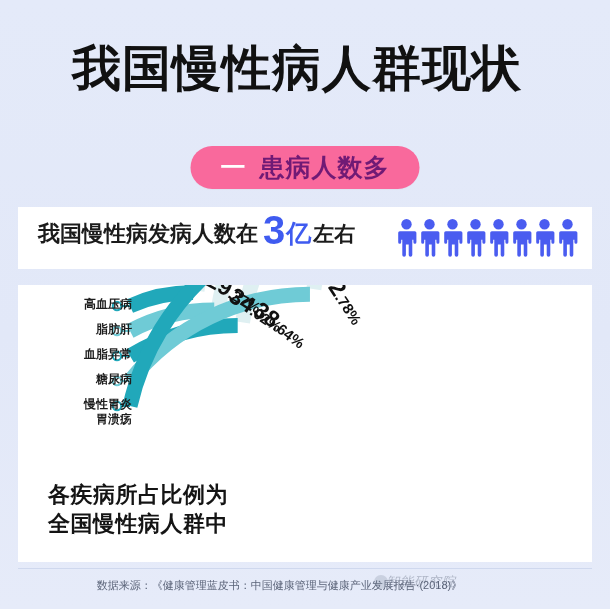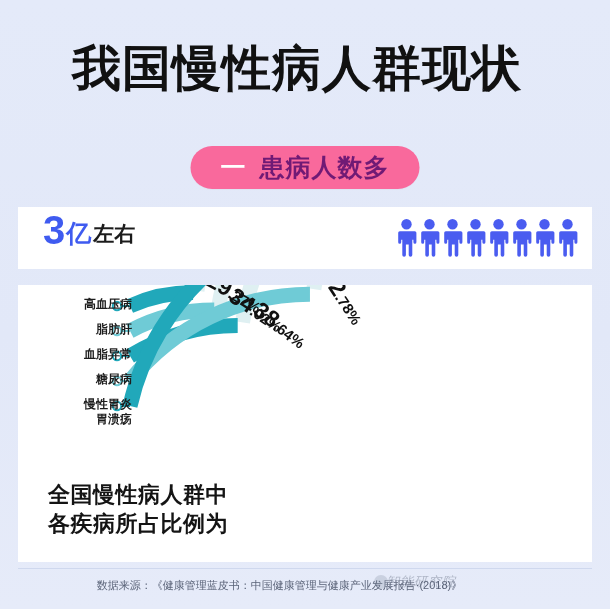--- a/index.html
+++ b/index.html
@@ -227,20 +227,21 @@
 
   <div class="title">我国慢性病人群现状</div>
 
   <div class="pill">
     <span class="pill-dash">一</span>
     <span class="pill-text">患病人数多</span>
   </div>
 
   <div class="statbar">
     <div class="stat-text">
+      <span class="stat-lead">我国慢性病发病人数在</span>
       <span class="stat-num">3</span>
       <span class="stat-unit">亿</span>
       <span class="stat-tail">左右</span>
     </div>
     <div class="people">
       <svg class="person" width="21" height="38" viewBox="0 0 21 38">
           <circle cx="10.5" cy="5.2" r="5.2" fill="#4a5cf0"></circle>
           <path d="M2.2 12.2h16.6a1.6 1.6 0 0 1 1.6 1.6v9.4a1.5 1.5 0 0 1-3 0v-2.4h-1.1V36a1.8 1.8 0 0 1-3.6 0V25.6h-2.8V36a1.8 1.8 0 0 1-3.6 0V20.8H5.2v2.4a1.5 1.5 0 0 1-3 0v-9.4a1.6 1.6 0 0 1 1.6-1.6z" fill="#4a5cf0"></path>
         </svg>
       <svg class="person" width="21" height="38" viewBox="0 0 21 38">
@@ -327,22 +328,22 @@
       <div class="cat">脂肪肝</div>
       <div class="cat">血脂异常</div>
       <div class="cat">糖尿病</div>
       <div class="cat two-line">
         <span>慢性胃炎</span>
         <span class="l2">胃溃疡</span>
       </div>
     </div>
 
     <div class="caption">
+      <div>各疾病所占比例为</div>
       <div>全国慢性病人群中</div>
-      <div>各疾病所占比例为</div>
     </div>
   </div>
 
   <div class="footer-rule"></div>
   <div class="footer">数据来源：《健康管理蓝皮书：中国健康管理与健康产业发展报告·(2018)》</div>
   <div class="watermark-dot"></div>
   <div class="watermark">智能研究院</div>
 
 </div>
 

